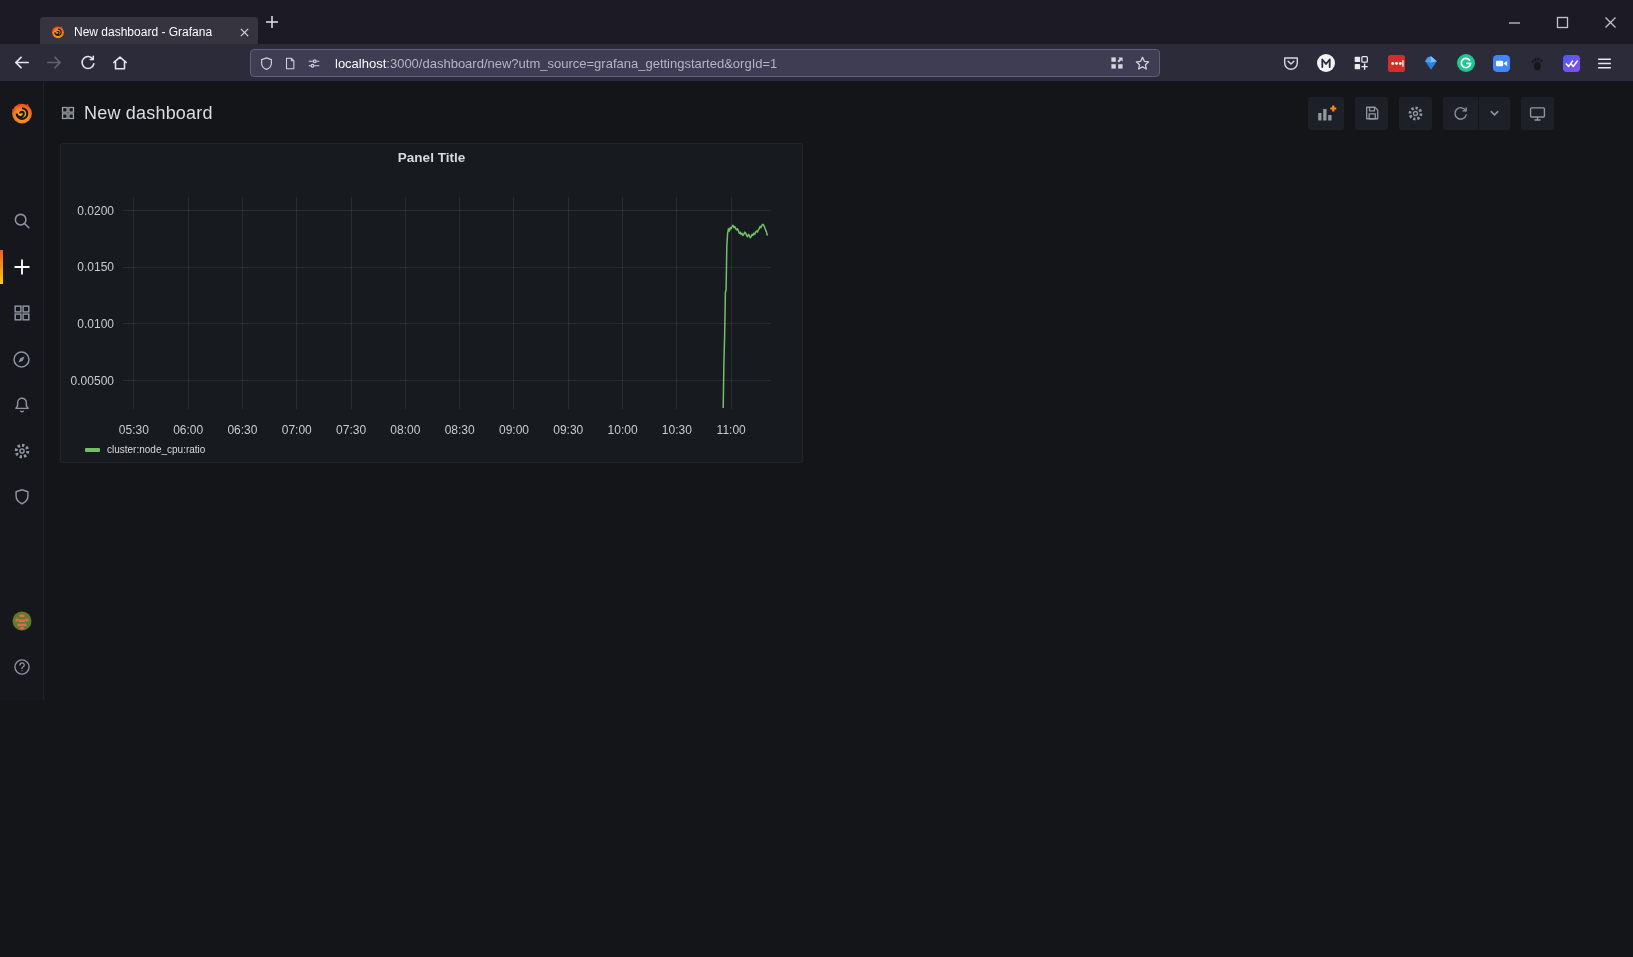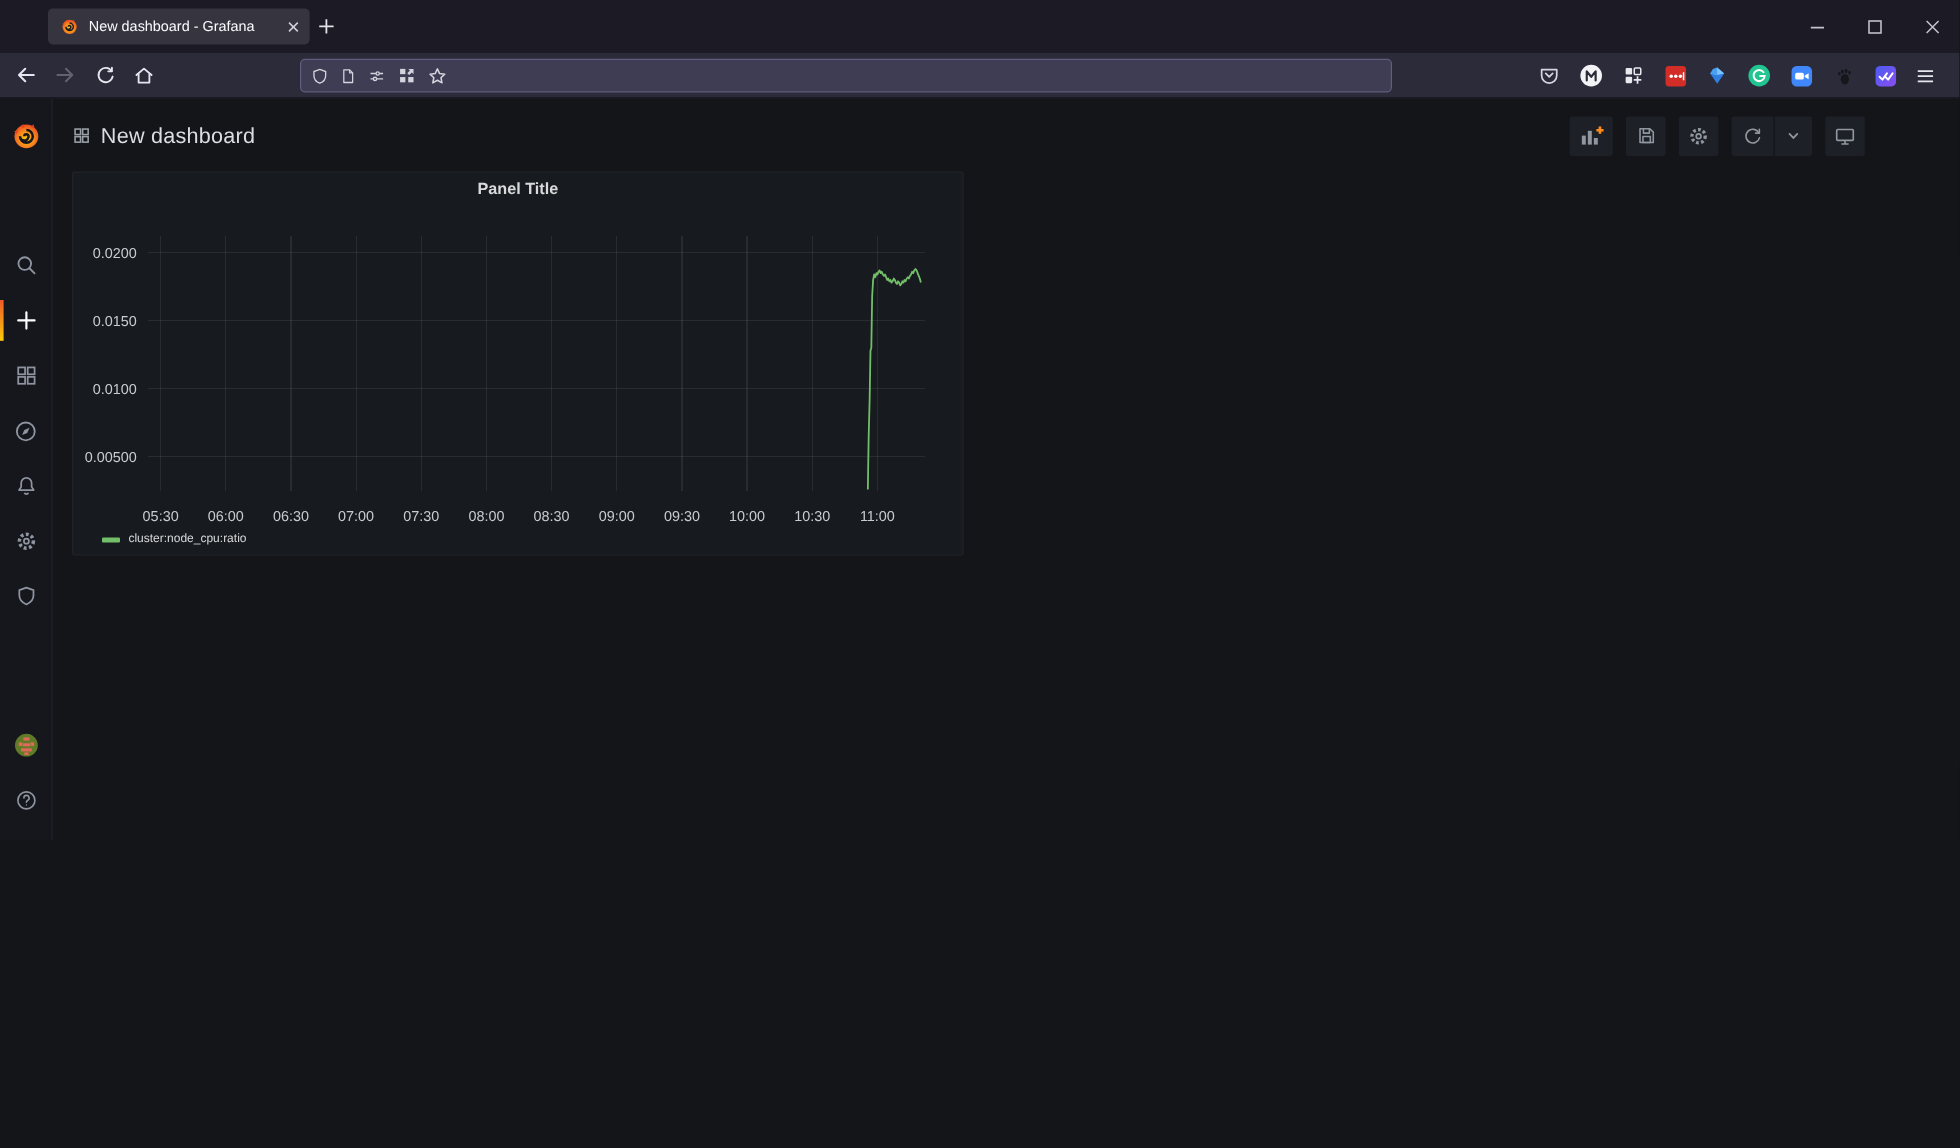--- a/index.html
+++ b/index.html
@@ -11,21 +11,21 @@
     -webkit-font-smoothing:antialiased;
   }
   svg { display:block; }
   .icon { display:inline-flex; align-items:center; justify-content:center; flex:none; }
 
   
   .tabbar {
     height:44px; background:#1c1b25; display:flex; align-items:center; position:relative;
   }
   .tab {
-    position:absolute; left:40px; top:7px; width:218px; height:30px;
+    position:absolute; left:40px; top:17px; width:218px; height:30px;
     background:#35343f; border-radius:4px; display:flex; align-items:center;
     padding:0 8px 0 10px; gap:8px;
   }
   .tab-title { flex:1; font-size:12px; color:#fbfbfe; white-space:nowrap; overflow:hidden; text-overflow:ellipsis; }
   .tabclose { color:#cfcfd8; }
   .newtab { position:absolute; left:258px; top:8px; width:28px; height:28px; border-radius:4px;
     display:flex; align-items:center; justify-content:center; color:#e2e2ea; }
   .winctl { position:absolute; right:14px; top:0; height:44px; display:flex; align-items:center; gap:30px; color:#c3c3cd; }
   .winctl span { width:18px; height:18px; display:flex; align-items:center; justify-content:center; }
 
@@ -176,20 +176,21 @@
         </svg>
     </span>
     <span class="icon">
       <svg width="16" height="15" viewBox="0 0 20 20" fill="none" stroke="currentColor" stroke-width="1.5">
           <path d="M3 7 H9 M13 7 H17"></path>
           <circle cx="11" cy="7" r="1.8"></circle>
           <path d="M3 13 H6 M10 13 H17"></path>
           <circle cx="8" cy="13" r="1.8"></circle>
         </svg>
     </span>
+    <span class="url"><span class="host">localhost</span><span class="rest">:3000/dashboard/new?utm_source=grafana_gettingstarted&amp;orgId=1</span></span>
     <span class="icon">
       <svg width="16" height="16" viewBox="0 0 20 20" fill="currentColor">
           <rect x="3" y="3" width="5.5" height="5.5"></rect>
           <rect x="3" y="11.5" width="5.5" height="5.5"></rect>
           <rect x="11.5" y="11.5" width="5.5" height="5.5"></rect>
           <path d="M11.5 3 H17 V8.5 L15.3 6.7 L12.5 9.5 L10.5 7.5 L13.3 4.7 Z"></path>
         </svg>
     </span>
     <span class="icon">
       <svg width="17" height="17" viewBox="0 0 20 20" fill="none" stroke="currentColor" stroke-width="1.5" stroke-linejoin="round">

